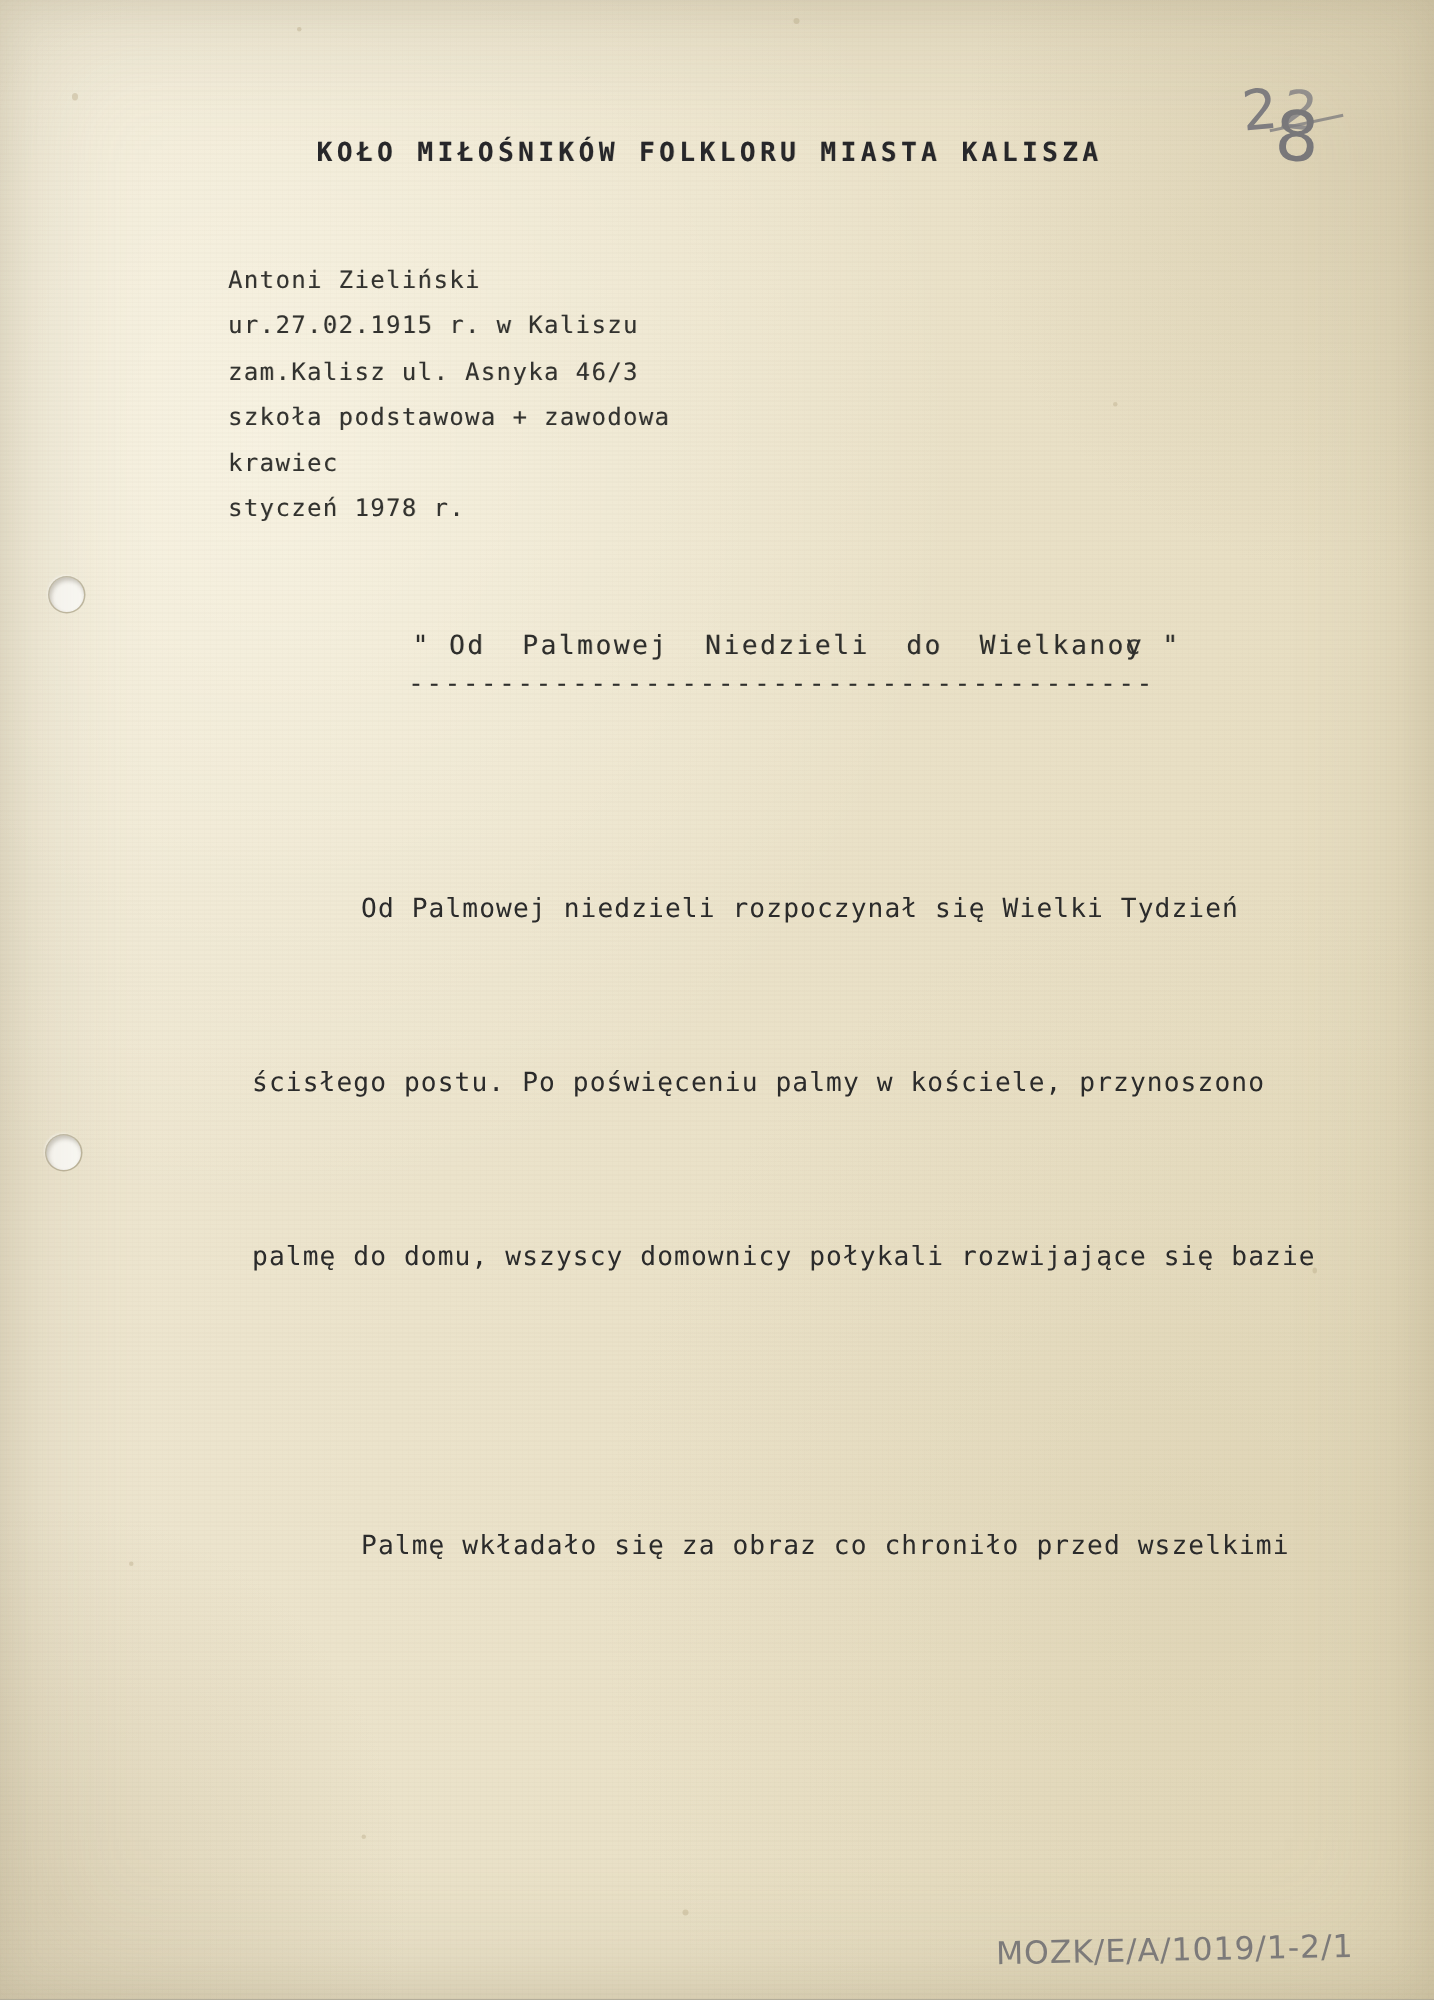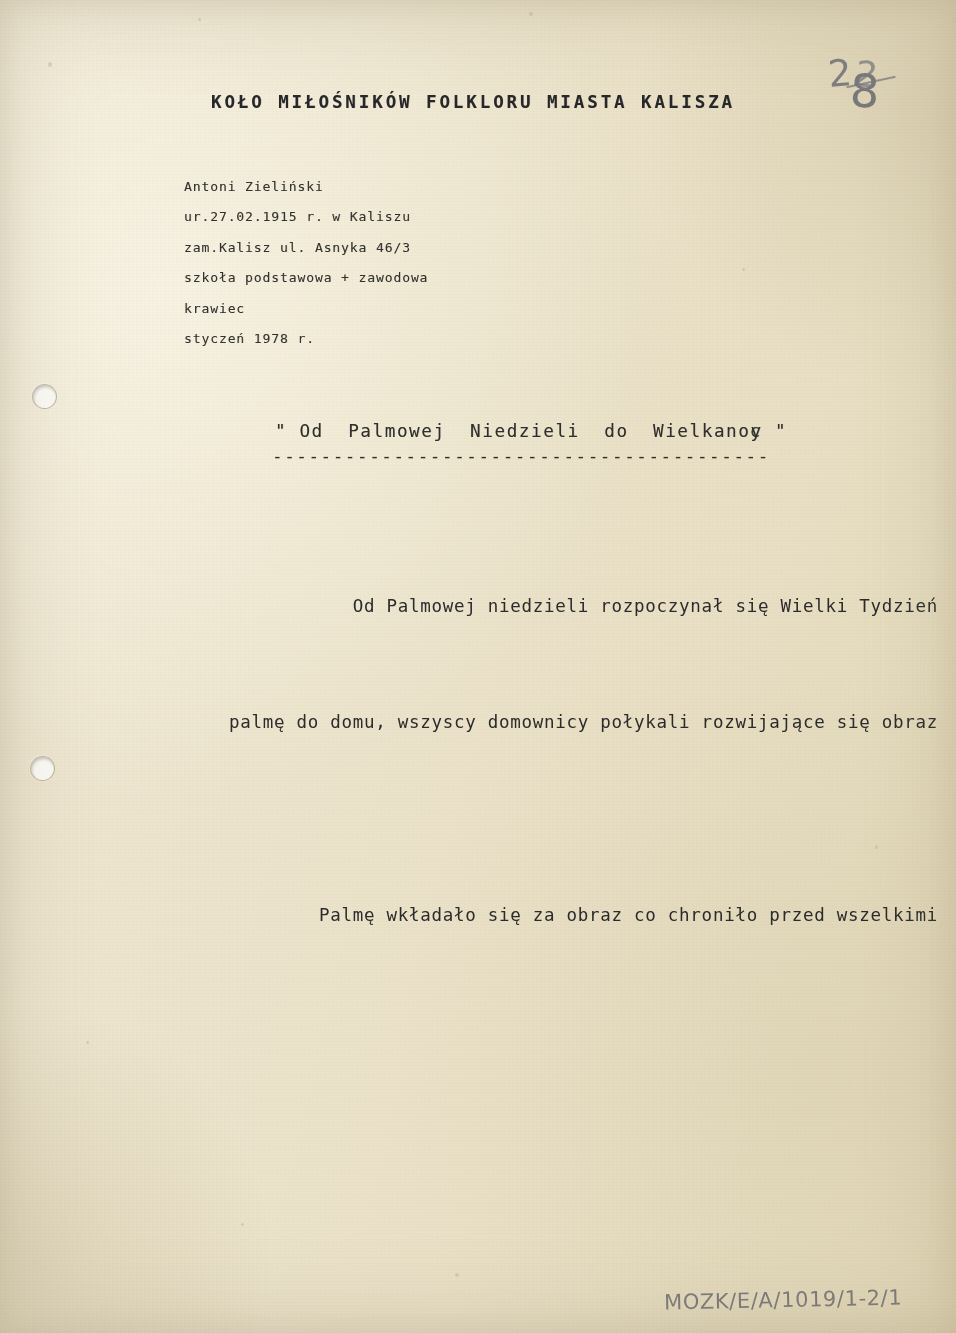--- a/index.html
+++ b/index.html
@@ -70,23 +70,23 @@
   .heading {
     left: 211px;
     top: 92px;
     font-size: 17.5px;
     letter-spacing: 2.9px;
     font-weight: 700;
     color: #27272a;
   }
 
   .meta {
-    left: 184px;
+    left: 152px;
     top: 172px;
-    font-size: 13px;
+    font-size: 16px;
     line-height: 30.4px;
     letter-spacing: 0.9px;
   }
 
   .title-wrap {
     position: absolute;
     left: 275px;
     top: 421px;
   }
   .title {
@@ -129,21 +129,21 @@
 
   .body {
     position: absolute;
     left: 168px;
     top: 510px;
     width: 770px;
     font-size: 17.5px;
     line-height: 38.6px;
     letter-spacing: 0.72px;
   }
-  .body .para { white-space: pre-wrap; margin: 0; text-align: right; }
+  .body .para { white-space: pre-wrap; margin: 0; }
   .body .para + .para { margin-top: 0; }
   .body .line { display: block; white-space: pre; }
   .body .indent { padding-left: 6.9ch; }
 
   
   .pencil {
     position: absolute;
     color: #6f6f74;
     font-family: "DejaVu Sans", "Liberation Sans", sans-serif;
     opacity: 0.88;
@@ -240,21 +240,22 @@
 
   <div class="title-wrap">
     <div class="title"><span>" Od  Palmowej  Niedzieli  do  Wielkano</span><span class="overstrike">y</span><span> "</span></div>
   </div>
   <div class="title-rule">--------------------------------------------------</div>
 
   <div class="body">
 
     <p class="para">
       <span class="line indent">Od Palmowej niedzieli rozpoczynał się Wielki Tydzień</span>
-      <span class="line">palmę do domu, wszyscy domownicy połykali rozwijające się obraz</span>
+      <span class="line">ścisłego postu. Po poświęceniu palmy w kościele, przynoszono</span>
+      <span class="line">palmę do domu, wszyscy domownicy połykali rozwijające się bazie</span>
     </p>
 
     <p class="para">
       <span class="line indent">Palmę wkładało się za obraz co chroniło przed wszelkimi</span>
       
     </p>
 
   </div>
 
   <div class="pencil page-number">

